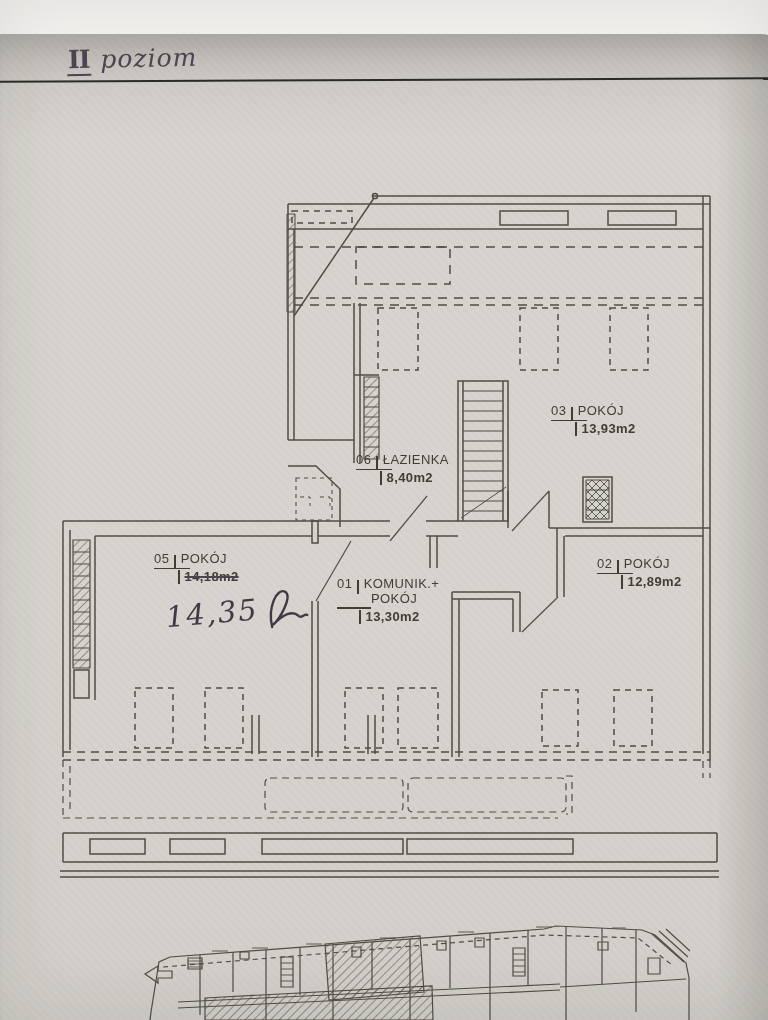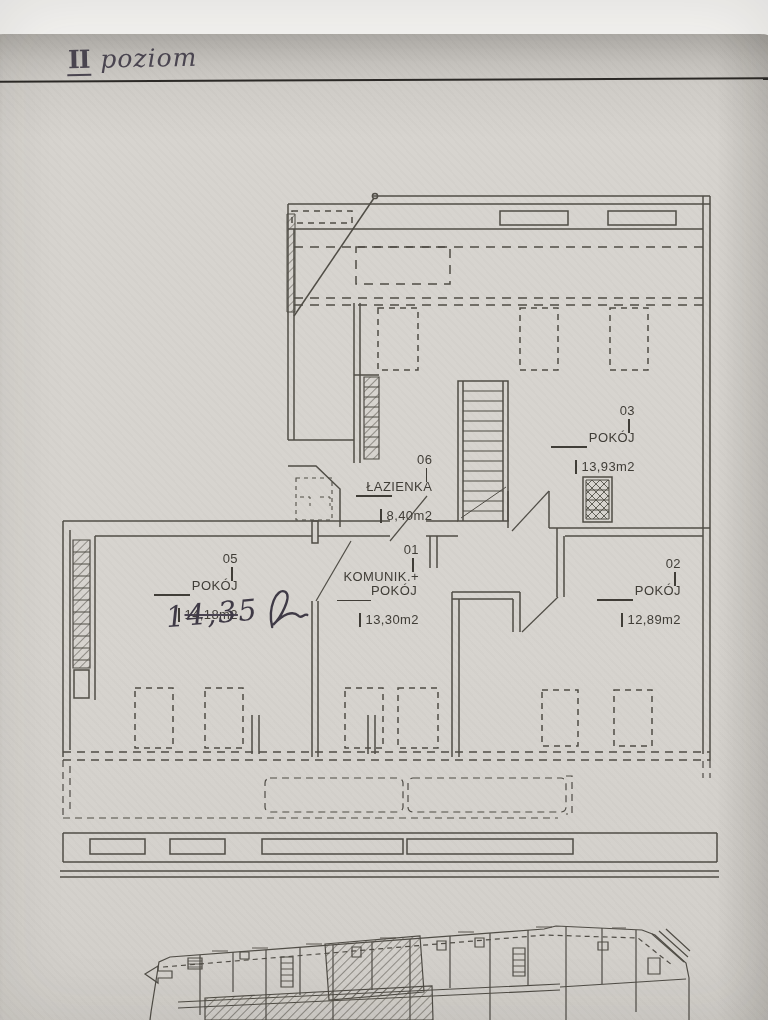--- a/index.html
+++ b/index.html
@@ -20,25 +20,25 @@
   .hw-title{position:absolute;left:67px;top:44px;color:#4a4550;
          font-family:"DejaVu Serif",serif;font-style:italic;font-size:25px;
          letter-spacing:1px;transform:rotate(-1.2deg);white-space:nowrap;}
   .hw-title .roman{border-bottom:2px solid #4a4550;padding:0 2px 0 1px;font-style:normal;
          font-weight:bold;letter-spacing:-1px;}
   svg.plan{position:absolute;left:0;top:0;filter:blur(0.35px);}
   svg.plan *{vector-effect:non-scaling-stroke;}
 
   .rlabel{position:absolute;color:#403d37;font-size:13px;line-height:1.12;
           letter-spacing:0.4px;white-space:nowrap;}
-  .rl-row1{display:flex;align-items:flex-end;flex-direction:column;}
+  .rl-row1{display:flex;align-items:flex-end;}
   .rl-vbar{display:inline-block;width:1.5px;background:currentColor;height:14px;
            margin:0 5px -2px 5px;}
   .rl-line{height:1.5px;background:currentColor;margin-top:1px;}
-  .rl-row2{display:flex;align-items:flex-start;margin-top:12px;}
+  .rl-row2{display:flex;align-items:flex-start;margin-top:1px;font-weight:bold;}
   .rl-area{padding-left:5px;}
   .struck{text-decoration:line-through;text-decoration-color:#4b4552;
           text-decoration-thickness:2px;}
   .hw-correction{position:absolute;left:166px;top:594px;color:#3f3a46;
           font-family:"DejaVu Serif",serif;font-style:italic;font-size:29px;
           letter-spacing:2px;transform:rotate(-5deg);display:flex;align-items:flex-start;}
   .hw-correction svg{margin:-6px 0 0 4px;}
 </style>
 </head>
 <body>
@@ -211,21 +211,21 @@
         <rect x="475" y="938" width="9" height="9"></rect>
         <rect x="598" y="942" width="10" height="8"></rect>
         <rect x="648" y="958" width="12" height="16"></rect>
         <path d="M652,934 L684,962 M659,931 L688,957 M666,929 L690,951"></path>
         <path d="M145,974 L158,966 L158,971 L172,971 L172,978 L158,978 L158,983 Z"></path>
         <path stroke-width="0.9" d="M212,951 h16 M252,948 h16 M306,944 h16 M380,938 h16 M458,932 h16 M536,927 h16 M612,928 h14"></path>
       </g>
     </g>
   </svg>
 
-  <div class="rlabel" style="left:337px;top:543px">
+  <div class="rlabel" style="left:337px;top:577px">
     <div class="rl-row1">
       <span>01</span>
       <span class="rl-vbar"></span>
       <span>KOMUNIK.+</span>
     </div>
     <div style="padding-left:34px">POKÓJ</div>
     <div class="rl-line" style="width:34px"></div>
     <div class="rl-row2" style="padding-left:22px">
       <span class="rl-vbar" style="margin:0"></span>
       <span class="rl-area">13,30m2</span>

